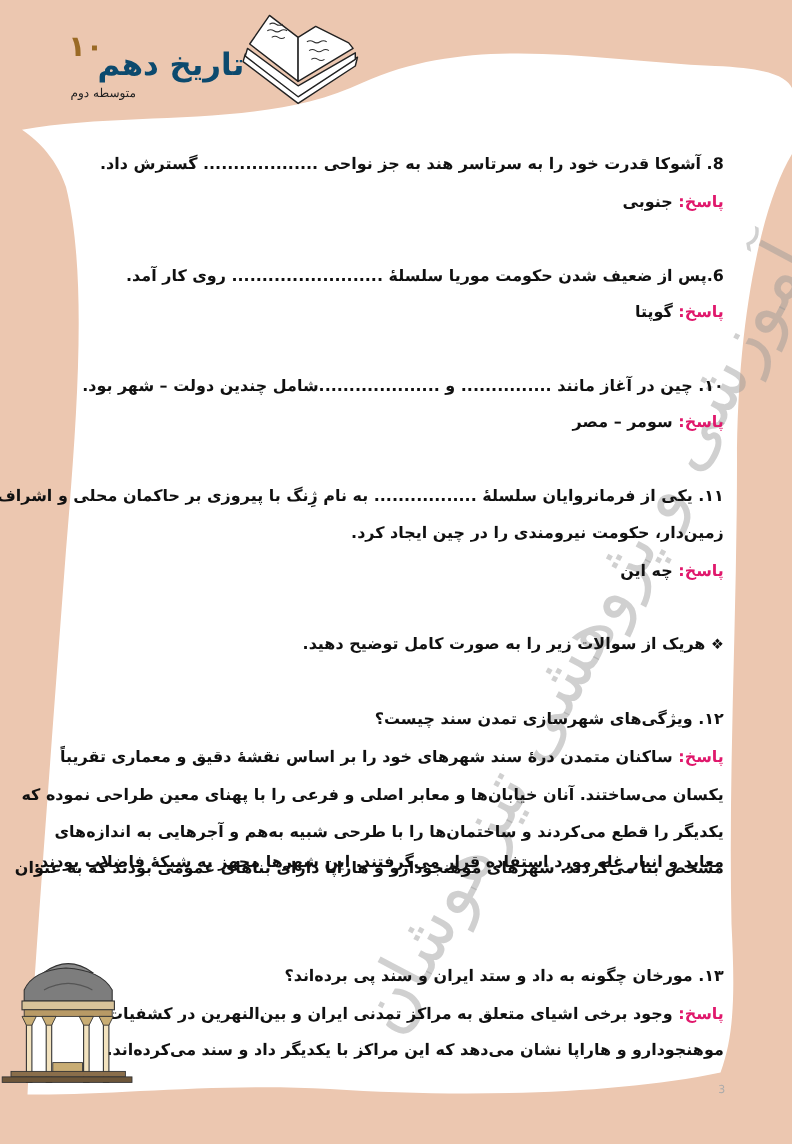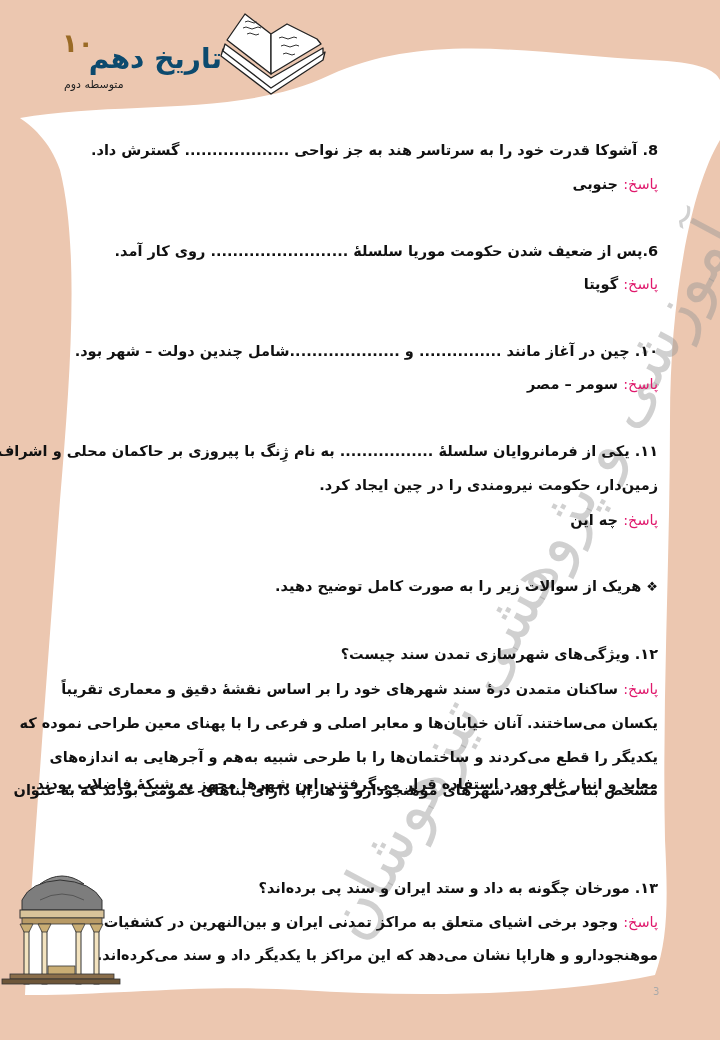--- a/index.html
+++ b/index.html
@@ -32,21 +32,21 @@
   .content {
     position: absolute; left: 78px; top: 0; width: 580px; height: 1004px;
     direction: rtl;
   }
   .line {
     position: absolute; right: 0; width: 580px;
     font-size: 14.5px; line-height: 20px; direction: rtl; text-align: right;
     font-weight: bold; white-space: nowrap;
   }
   .line.just { text-align: justify; text-align-last: justify; }
-  .ans-label { color: #e0186c; font-weight: normal; margin-top: 36px; }
+  .ans-label { color: #e0186c; font-weight: bold; margin-top: 36px; }
   .ans-text { color: #111; font-weight: bold; }
   .bullet { color: #111; font-size: 13px; }
 
   .watermark {
     position: absolute; left: 120px; top: 180px; width: 560px; height: 660px;
     pointer-events: none;
   }
   .wm-text {
     position: absolute; left: -40px; top: 280px;
     transform: rotate(-62deg);

